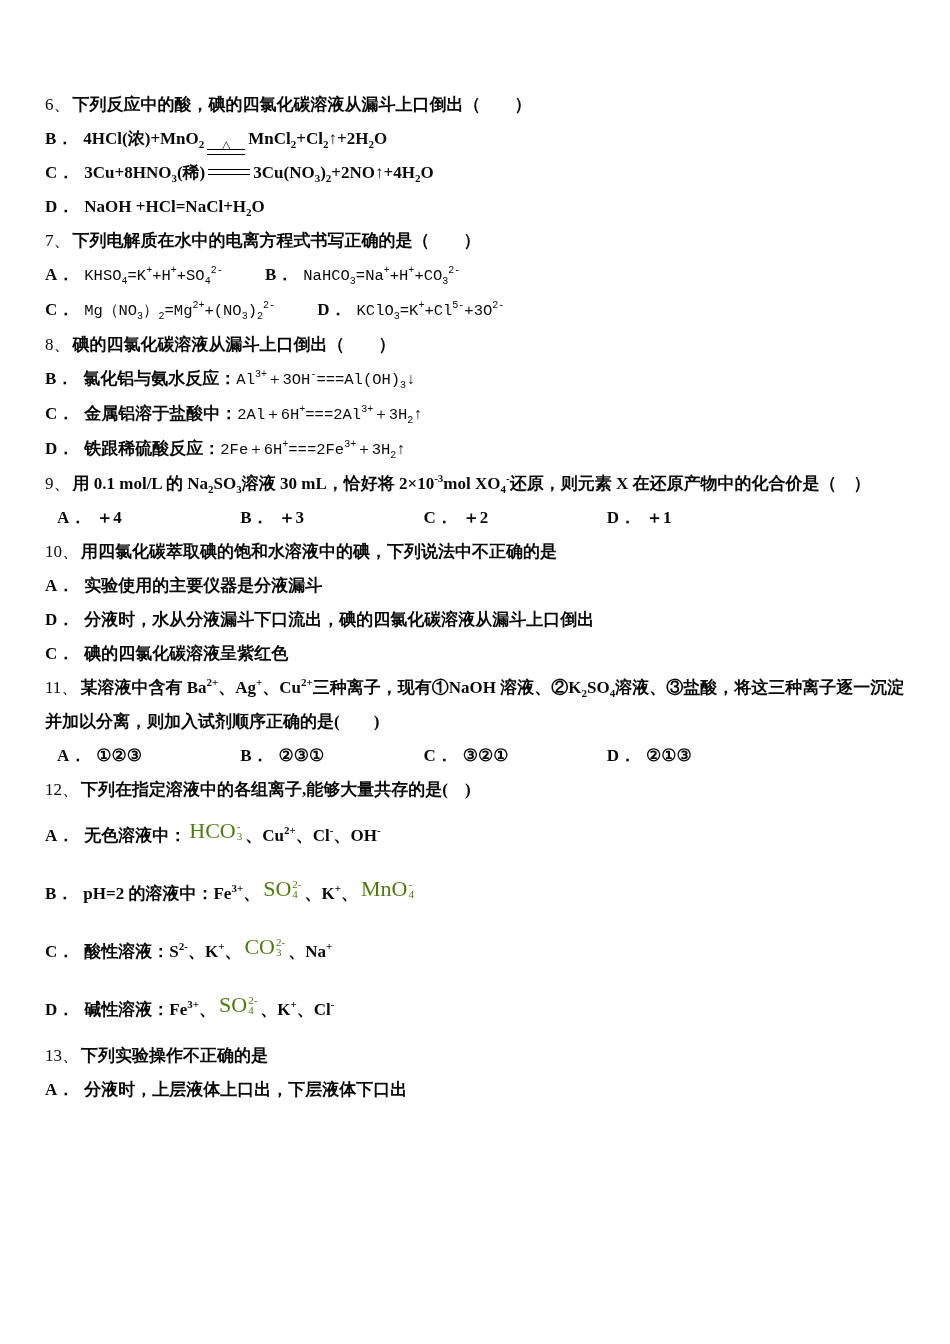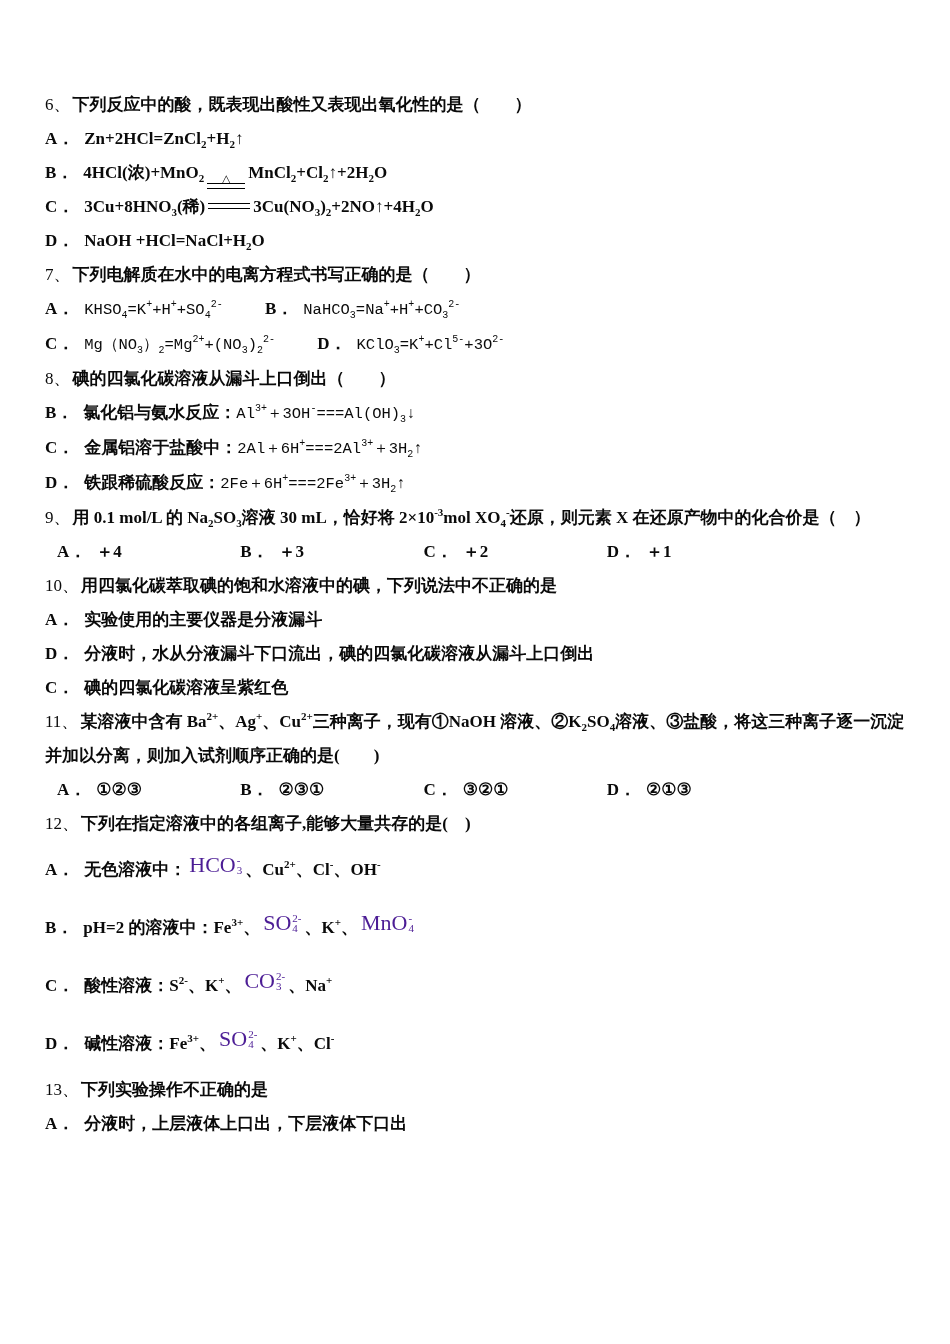--- a/index.html
+++ b/index.html
@@ -16,21 +16,21 @@
   .opt-label{font-weight:bold;margin-right:10px;white-space:nowrap;}
   .opt-text{font-weight:bold;}
   
   .opt-text .eq{font-family:"Liberation Mono","DejaVu Sans Mono",monospace;font-weight:normal;font-size:15.5px;}
   sub,sup{line-height:0;}
   sub{font-size:11px;vertical-align:-4px;}
   sup{font-size:11px;vertical-align:7px;}
   .eq sub{font-size:10px;}
   .eq sup{font-size:10px;}
   
-  .chem{display:inline-flex;align-items:center;color:#4c1d95;font-family:"Liberation Serif",serif;
+  .chem{display:inline-flex;align-items:center;color:#4d7c0f;font-family:"Liberation Serif",serif;
         font-weight:normal;vertical-align:3px;margin:0 3px;}
   .chem .cbase{font-size:22px;line-height:22px;}
   .chem .cstack{display:inline-flex;flex-direction:column;margin-left:1px;}
   .chem .csup,.chem .csub{font-size:11px;line-height:10px;}
   
   .deq{display:inline-flex;flex-direction:column;align-items:center;vertical-align:-4px;margin:0 3px;}
   .deq .tri{font-size:11px;line-height:10px;font-weight:normal;}
   .deq .dbar,.dline .dbar{width:38px;height:4px;border-top:1.6px solid #000;border-bottom:1.6px solid #000;}
   .dline{display:inline-flex;vertical-align:3px;margin:0 3px;}
   .dline .dbar{width:42px;}
@@ -39,24 +39,21 @@
   .opt-cell{display:inline-block;width:167px;margin-left:12px;}
   .q12 .opt-line{height:58px;display:flex;align-items:center;}
 </style>
 </head>
 <body>
 
 <div class="page">
 
   <section class="question q6">
     <div class="stem-line">
-      <span class="q-num">6、</span><span class="q-stem">下列反应中的酸，既表现出酸性又表现出氧化性的是（　　）</span>
-    </div>
-    <div class="opt-line">
-      <span class="opt-label">A．</span><span class="opt-text">Zn+2HCl=ZnCl<sub>2</sub>+H<sub>2</sub>↑</span>
+      <span class="q-num">6、</span><span class="q-stem">下列反应中的酸，碘的四氯化碳溶液从漏斗上口倒出（　　）</span>
     </div>
     <div class="opt-line">
       <span class="opt-label">B．</span><span class="opt-text">4HCl(浓)+MnO<sub>2</sub><span class="deq">
             <span class="tri">△</span>
             <span class="dbar"></span>
           </span>MnCl<sub>2</sub>+Cl<sub>2</sub>↑+2H<sub>2</sub>O</span>
     </div>
     <div class="opt-line">
       <span class="opt-label">C．</span><span class="opt-text">3Cu+8HNO<sub>3</sub>(稀)<span class="dline">
             <span class="dbar"></span>

